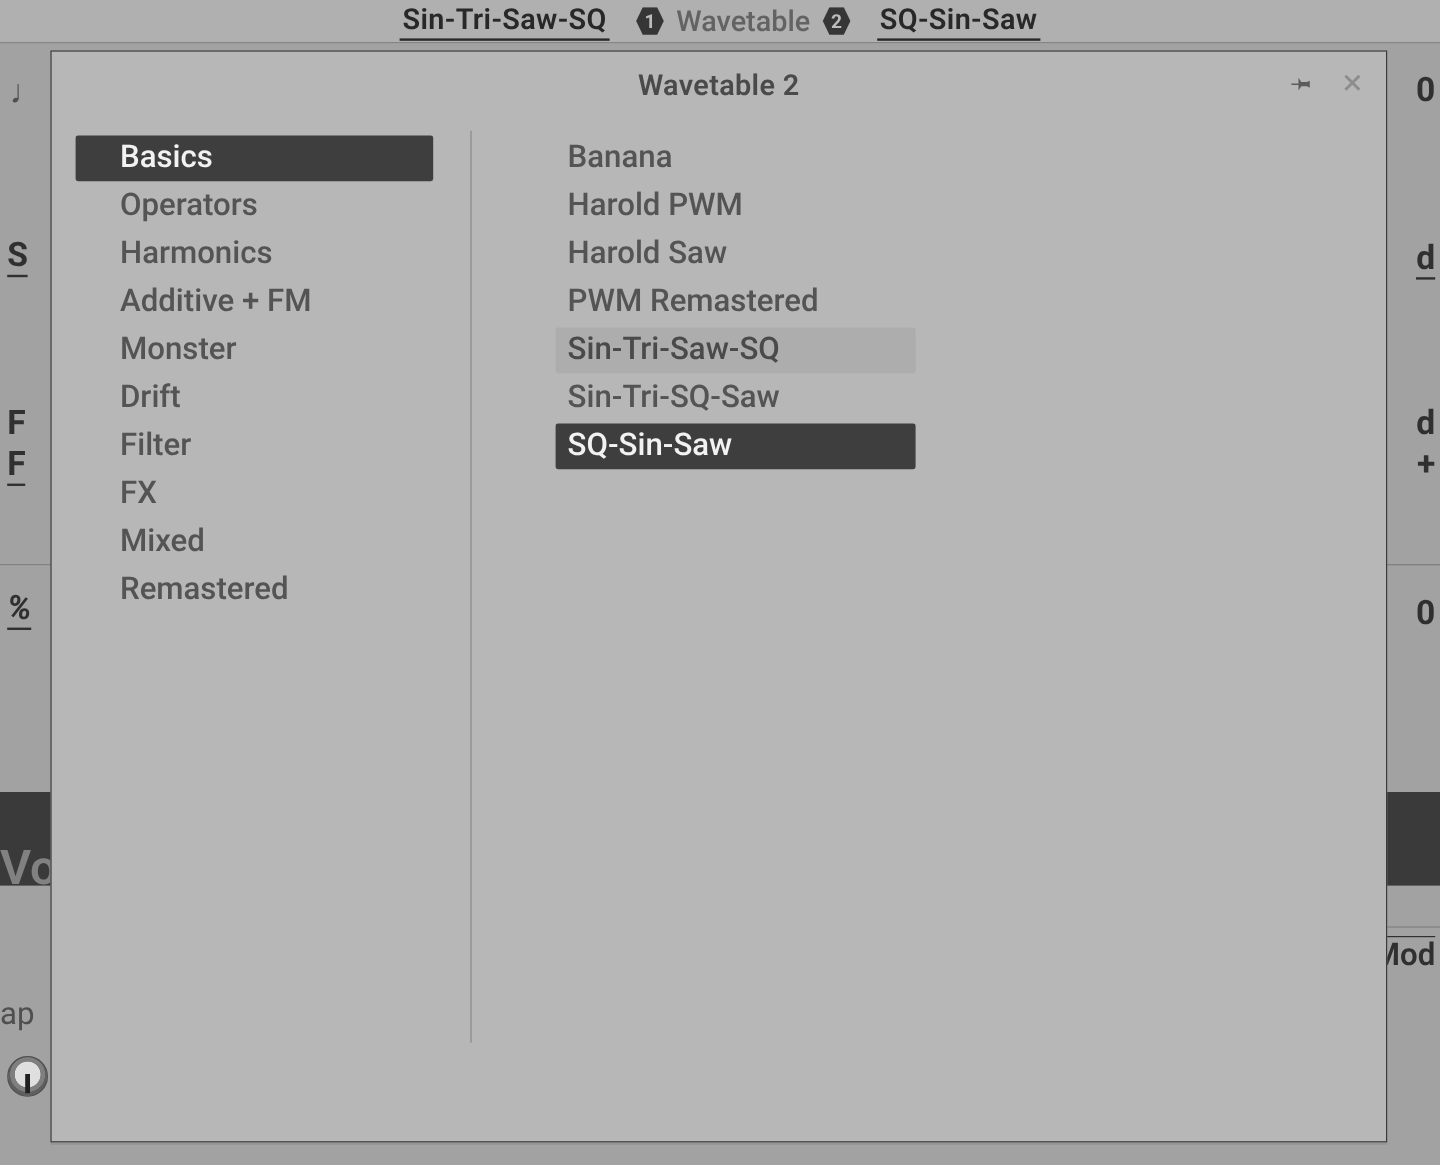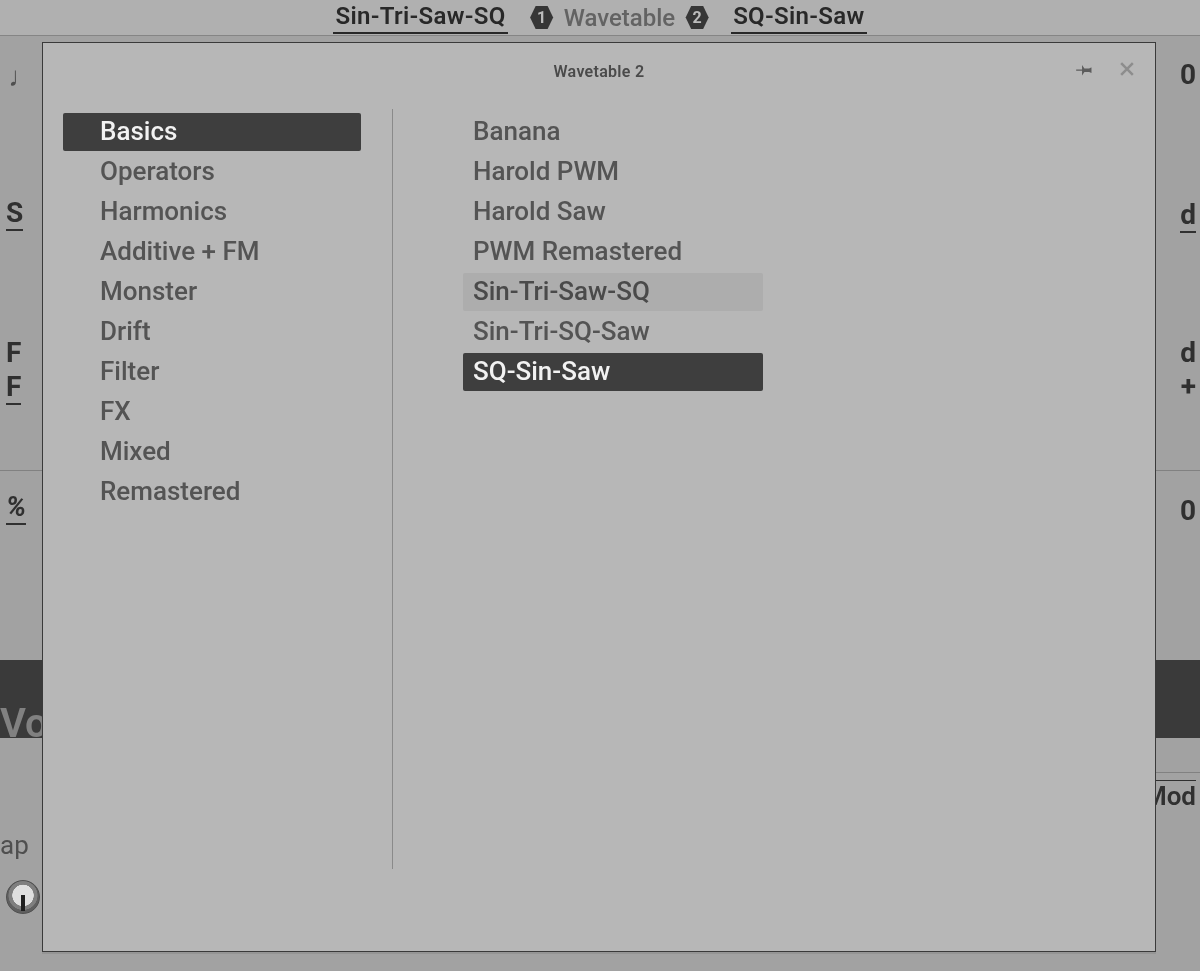--- a/index.html
+++ b/index.html
@@ -122,21 +122,21 @@
     box-shadow: 0 2px 0 rgba(0,0,0,0.08);
   }
   .popup-header {
     position: relative;
     height: 56px;
     display: flex;
     align-items: center;
     justify-content: center;
   }
   .popup-title {
-    font-size: 16px;
+    font-size: 24px;
     font-weight: 600;
     color: #4a4a4a;
     letter-spacing: 0.3px;
   }
   .popup-actions {
     position: absolute;
     right: 16px; top: 14px;
     display: flex; gap: 18px;
     align-items: center;
   }

